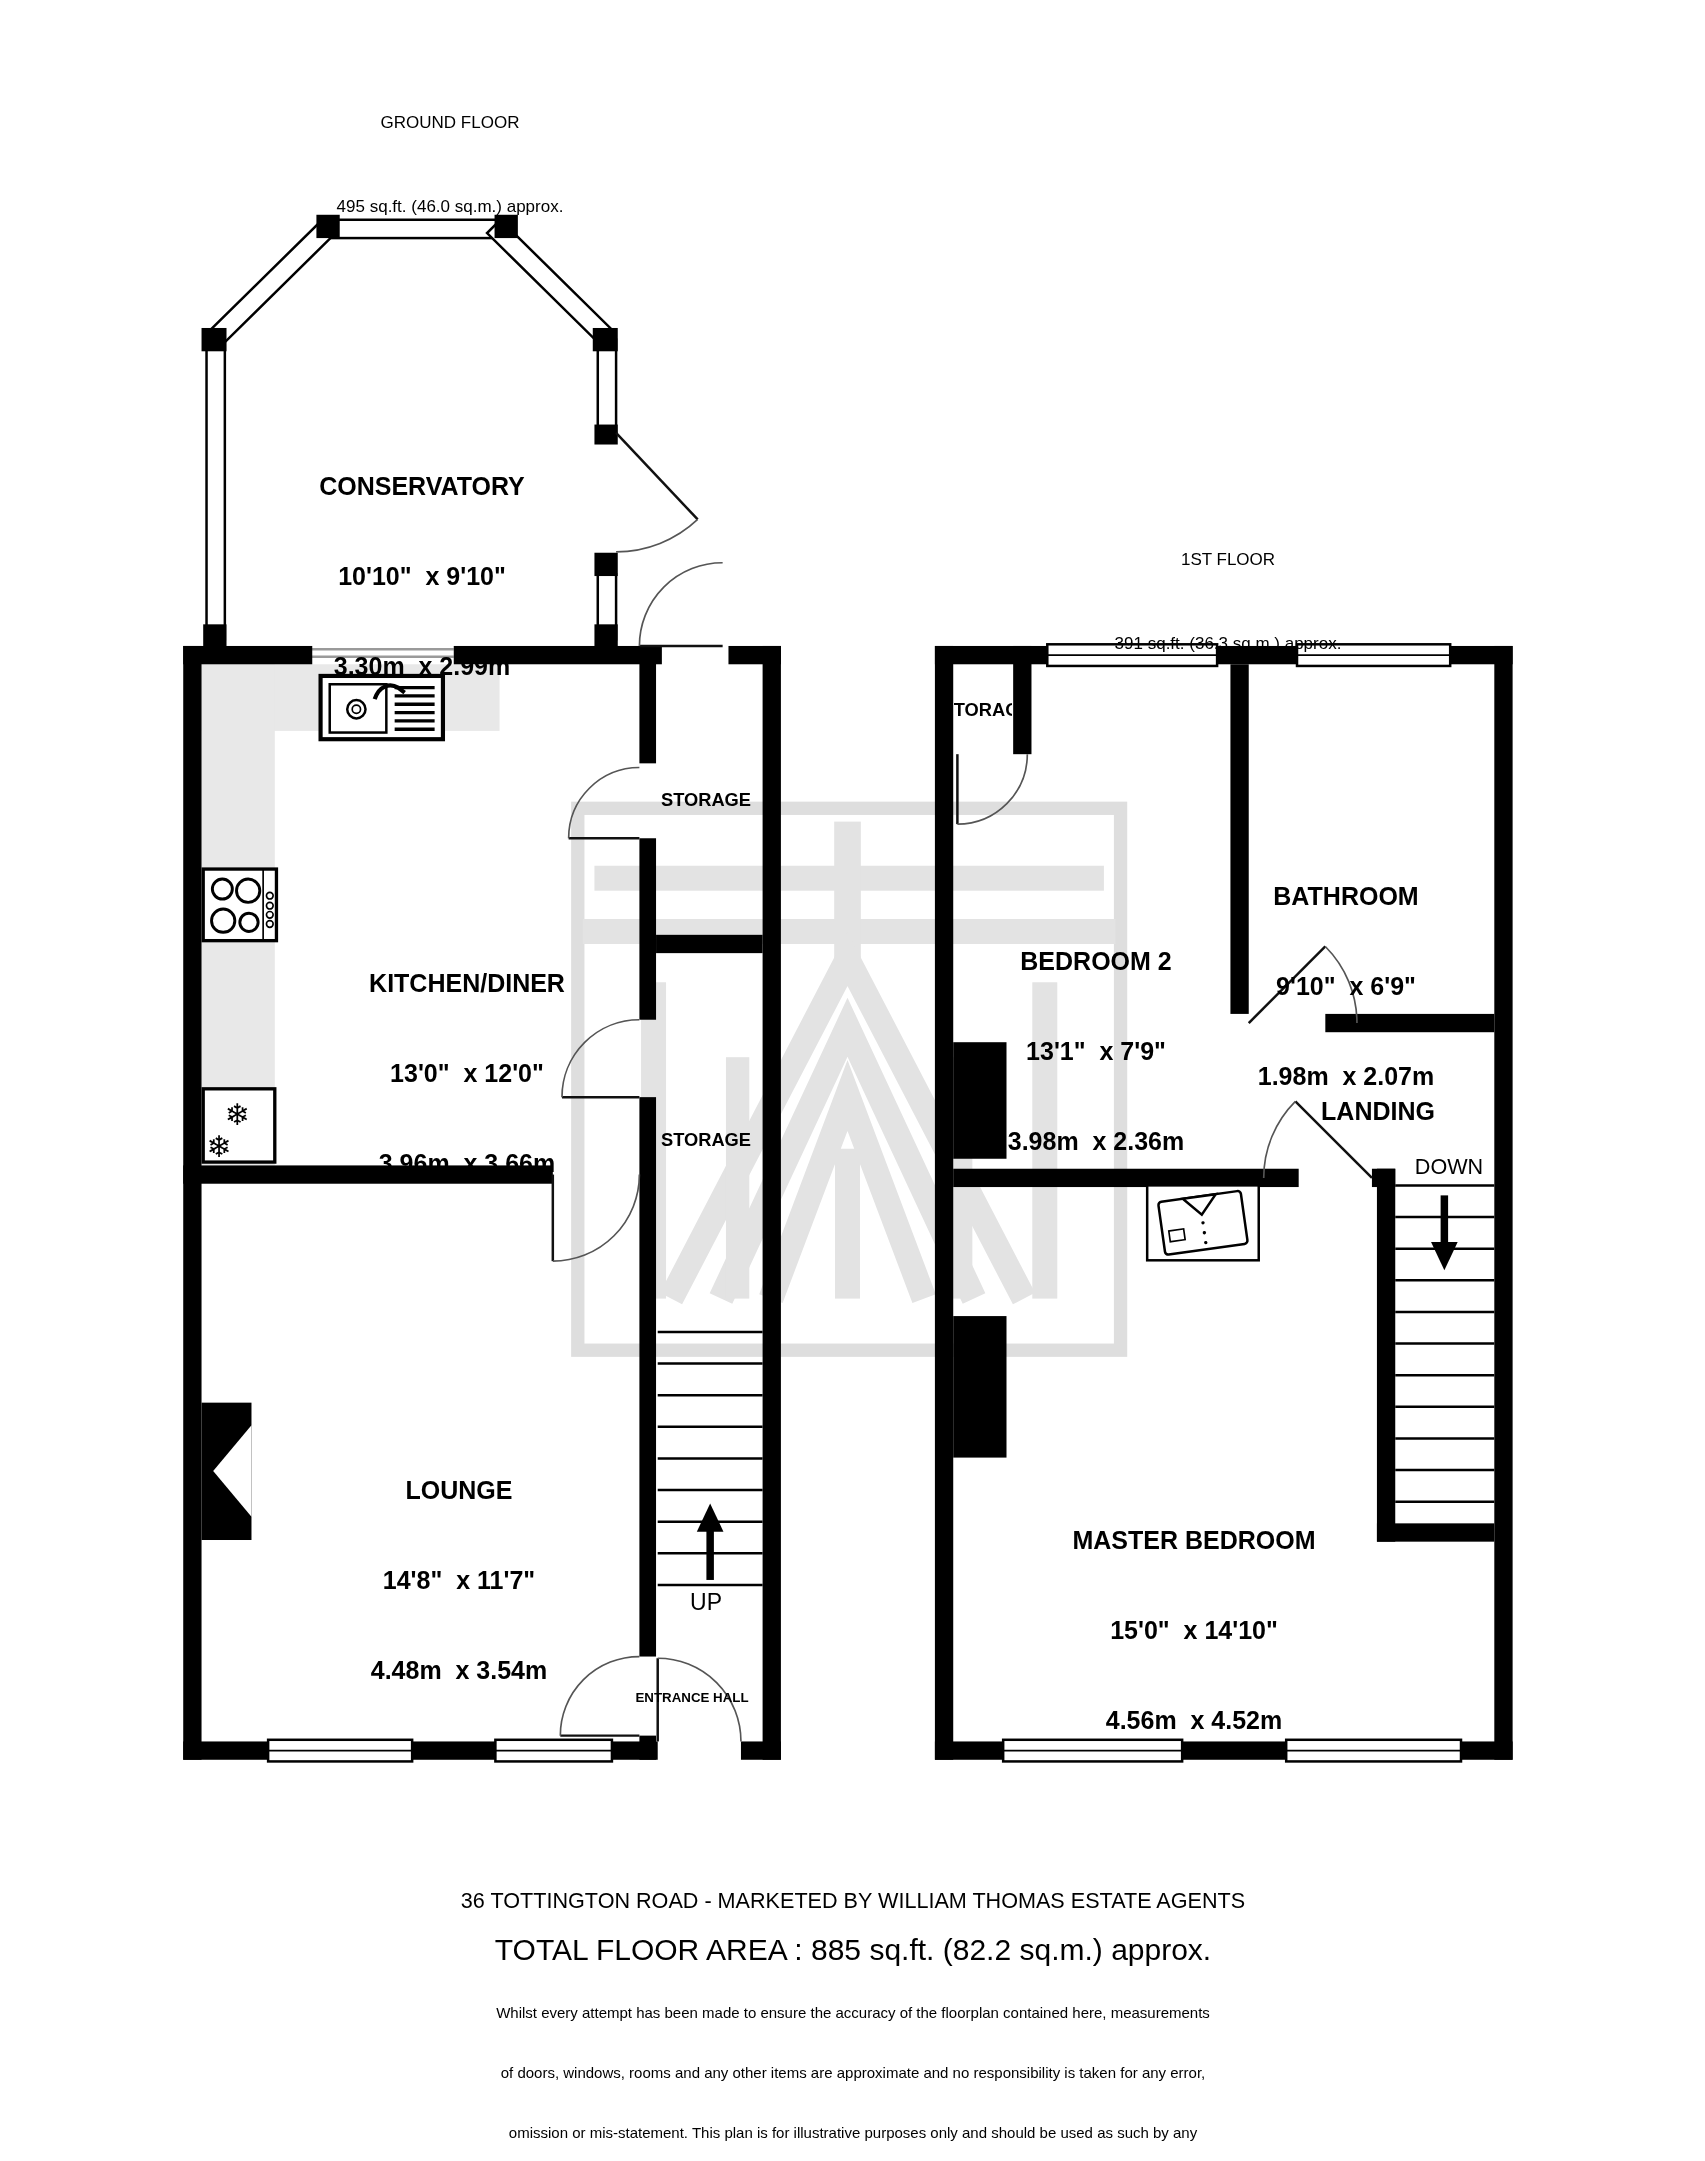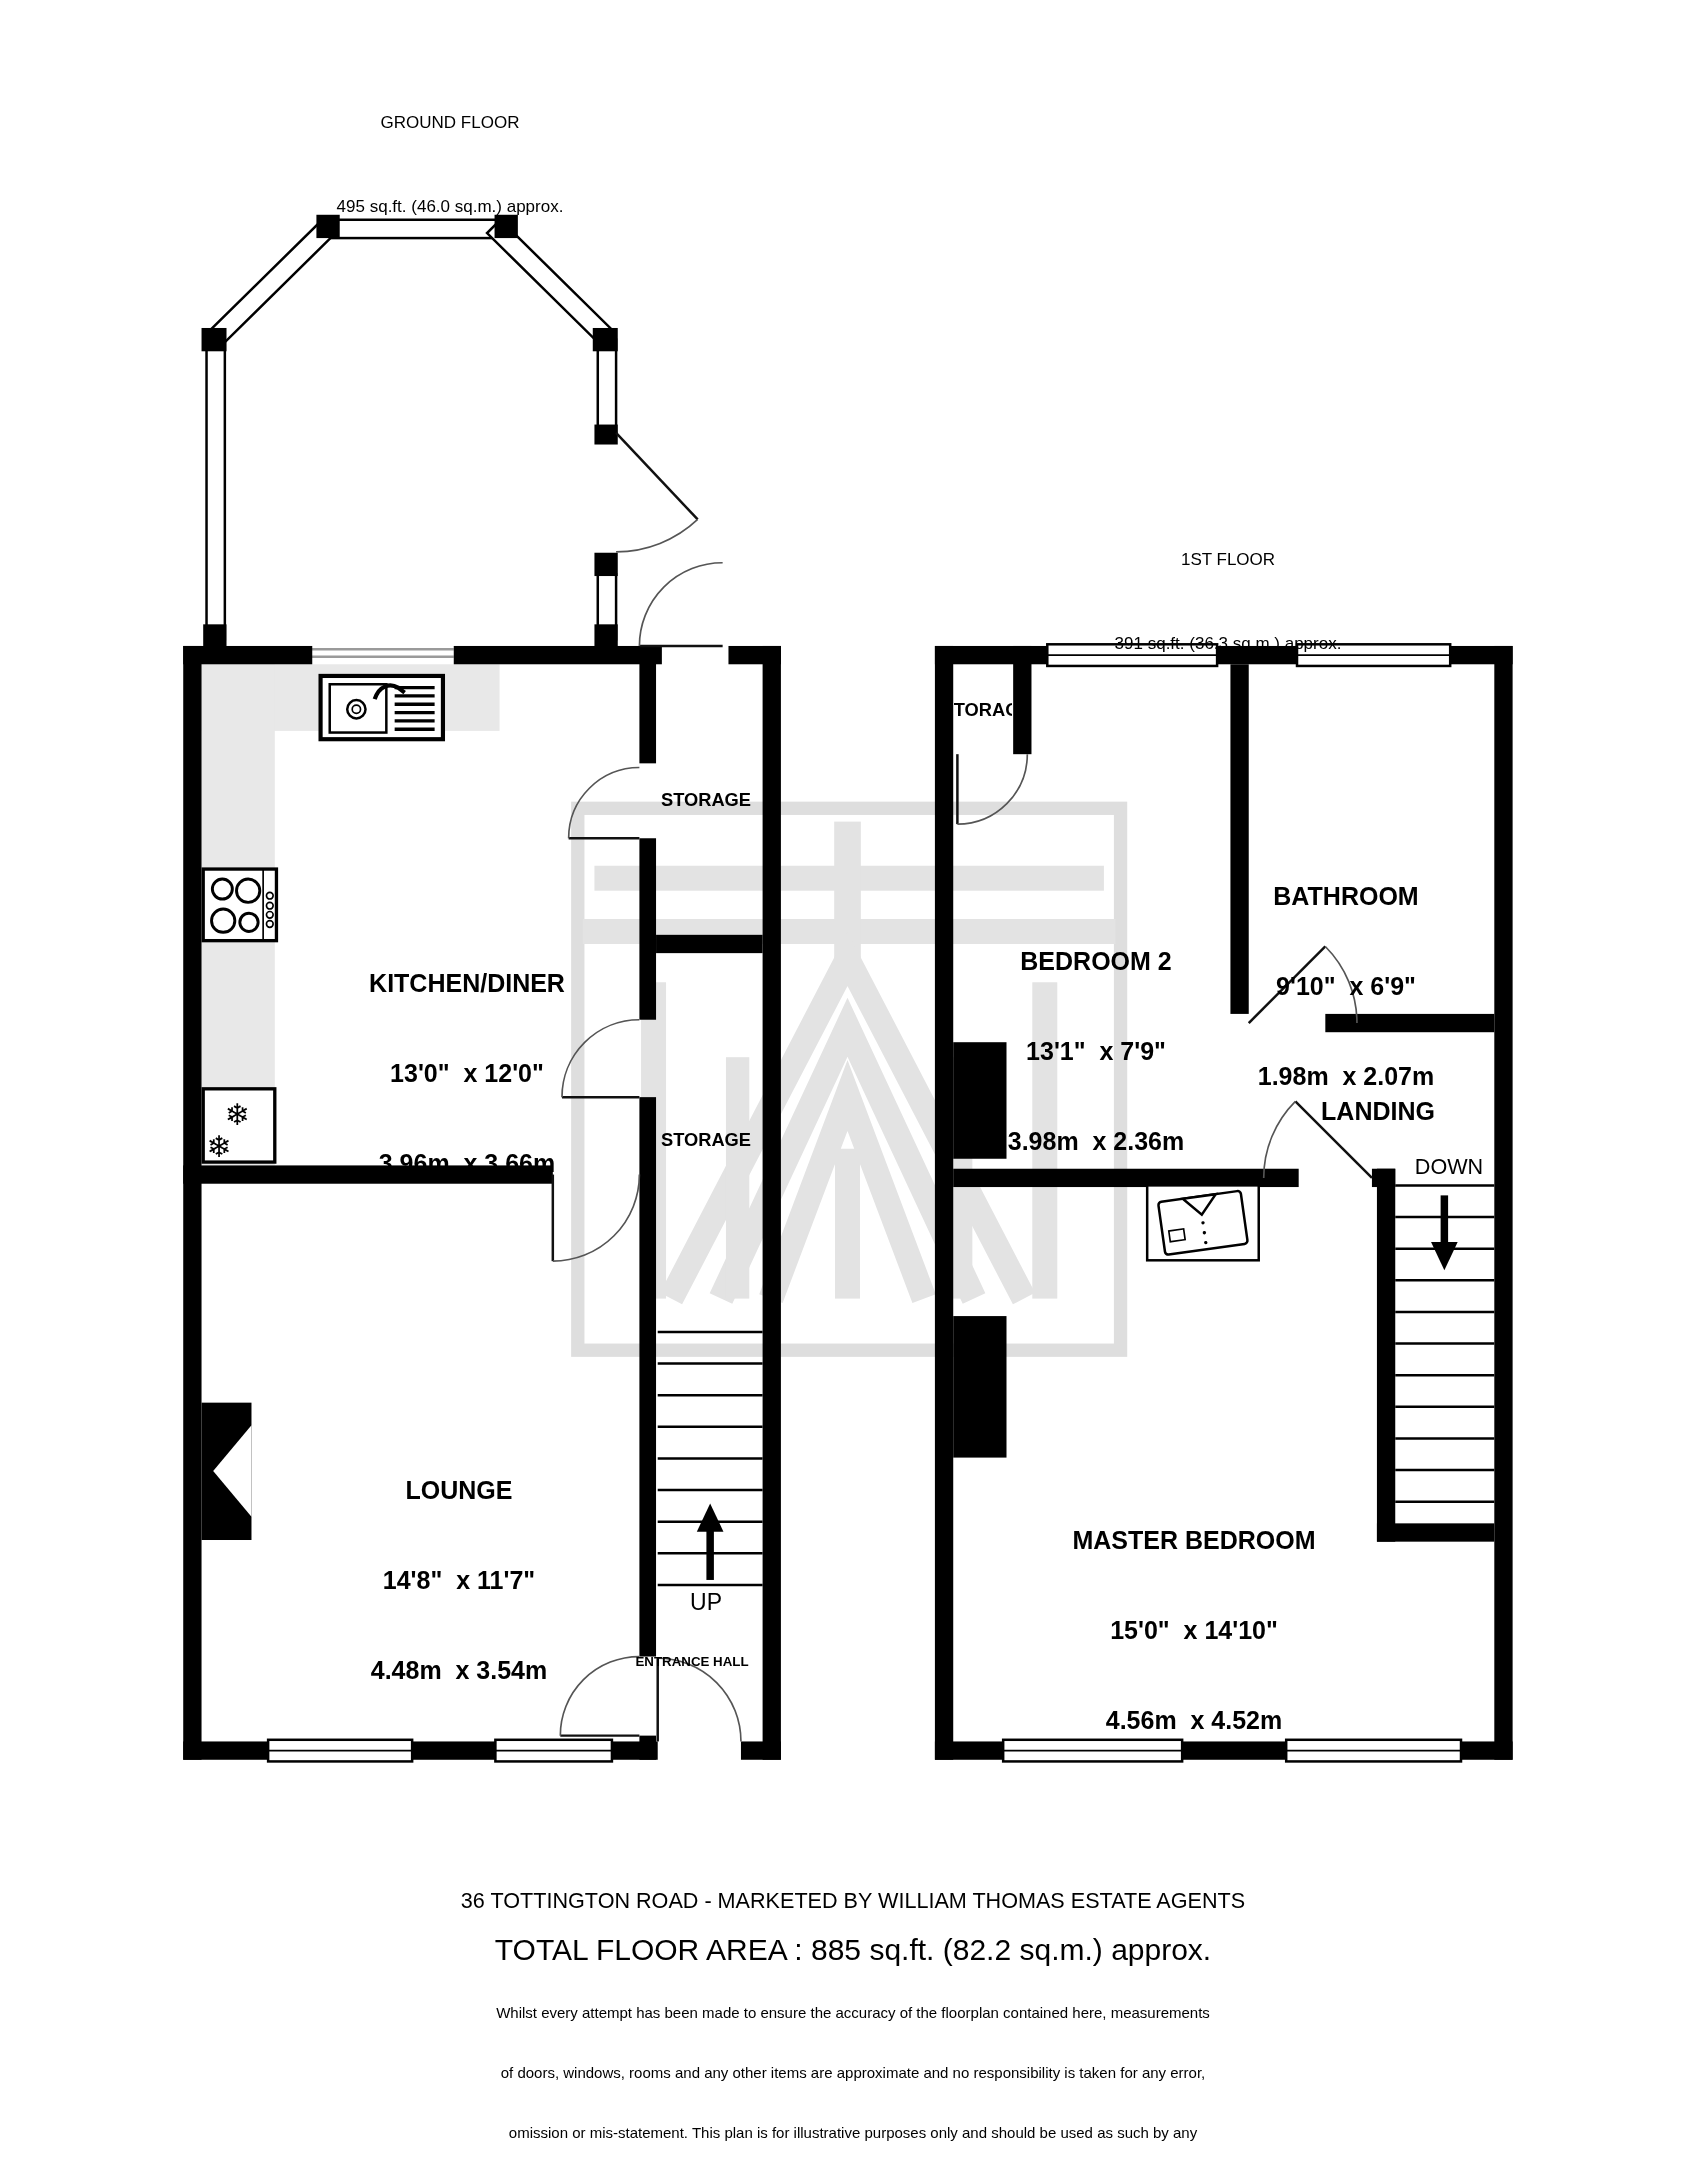--- a/index.html
+++ b/index.html
@@ -4,21 +4,21 @@
 <style>
   html,body{margin:0;padding:0;background:#ffffff;}
   .canvas{position:relative;width:1705px;height:2161px;background:#fff;
           font-family:"Liberation Sans",sans-serif;overflow:hidden;color:#000;}
   .canvas svg{position:absolute;left:0;top:0;}
   .lbl{position:absolute;transform:translateX(-50%);white-space:pre;text-align:center;color:#000;}
   .title{font-size:17px;line-height:28px;}
   .room{font-weight:bold;font-size:25px;line-height:30px;}
   .small{font-weight:bold;font-size:18.3px;line-height:21.6px;}
   .dir{font-size:22.5px;}
-  .hall{font-weight:bold;font-size:13.3px;}
+  .hall{font-weight:bold;font-size:13.3px;margin-top:36px;}
   .clipbox{position:absolute;overflow:hidden;height:25px;}
   .clipbox span{display:block;font-weight:bold;font-size:18.3px;line-height:21.6px;white-space:pre;margin-left:-12.5px;}
   .footer-line{position:absolute;transform:translateX(-50%);white-space:pre;text-align:left;}
   .addr{font-size:21.6px;}
   .total{font-size:30px;}
   .disc{font-size:15px;line-height:20px;text-align:center;}
 </style>
 </head>
 <body>
 
@@ -244,20 +244,25 @@
   <div class="lbl title" style="left:450px;top:53px">
     <div>GROUND FLOOR</div>
     <div>495 sq.ft. (46.0 sq.m.) approx.</div>
   </div>
 
   <div class="lbl title" style="left:1228px;top:490px">
     <div>1ST FLOOR</div>
     <div>391 sq.ft. (36.3 sq.m.) approx.</div>
   </div>
 
+  <div class="lbl room" style="left:422px;top:411px">
+    <div>CONSERVATORY</div>
+    <div>10'10"  x 9'10"</div>
+    <div>3.30m  x 2.99m</div>
+  </div>
 
   <div class="lbl room" style="left:467px;top:908px">
     <div>KITCHEN/DINER</div>
     <div>13'0"  x 12'0"</div>
     <div>3.96m  x 3.66m</div>
   </div>
 
   <div class="lbl room" style="left:459px;top:1415px">
     <div>LOUNGE</div>
     <div>14'8"  x 11'7"</div>

